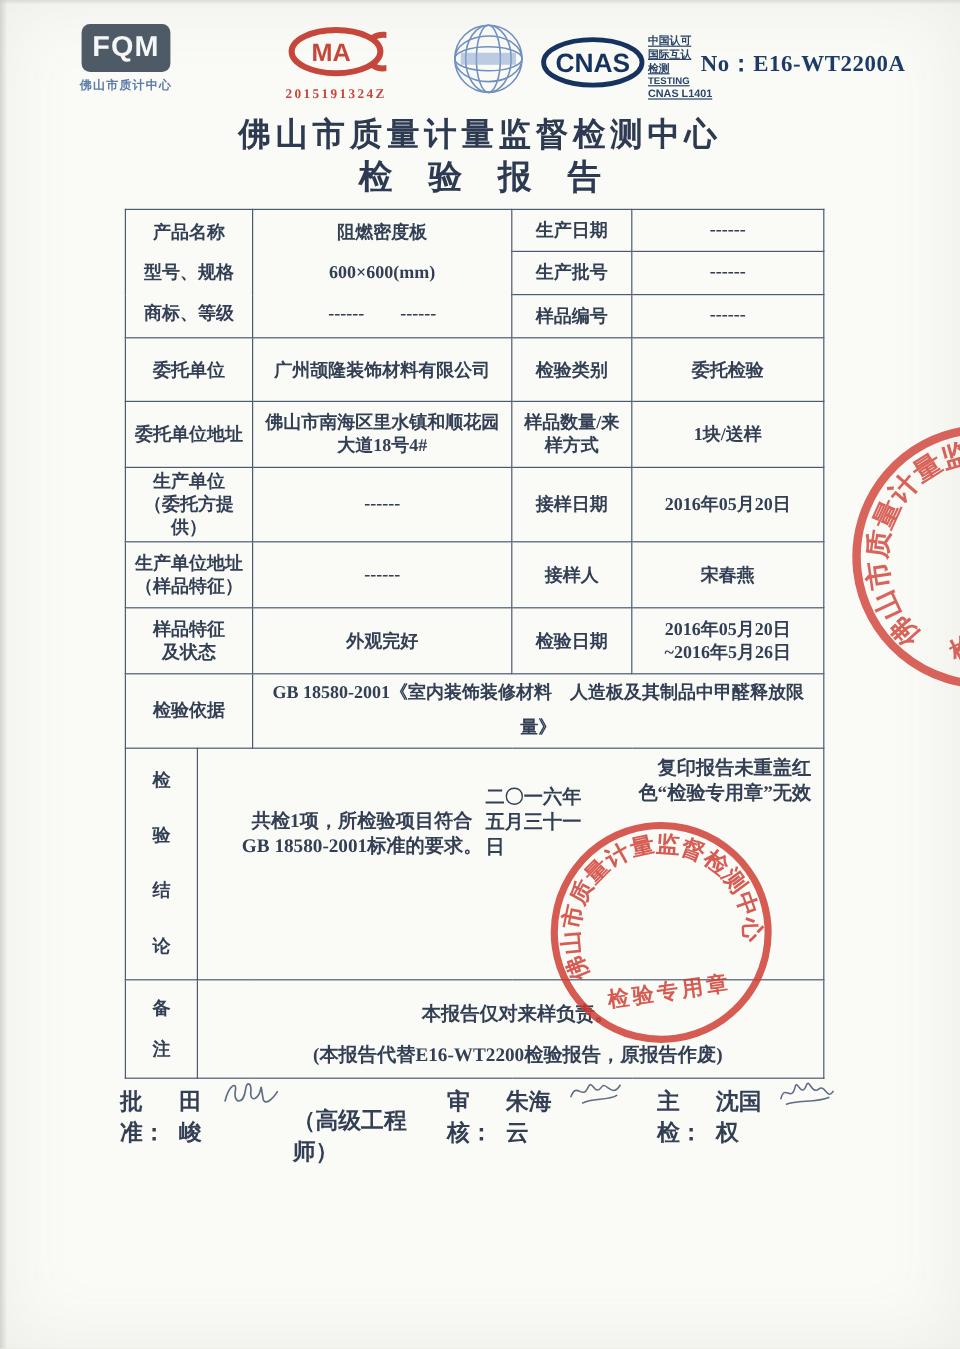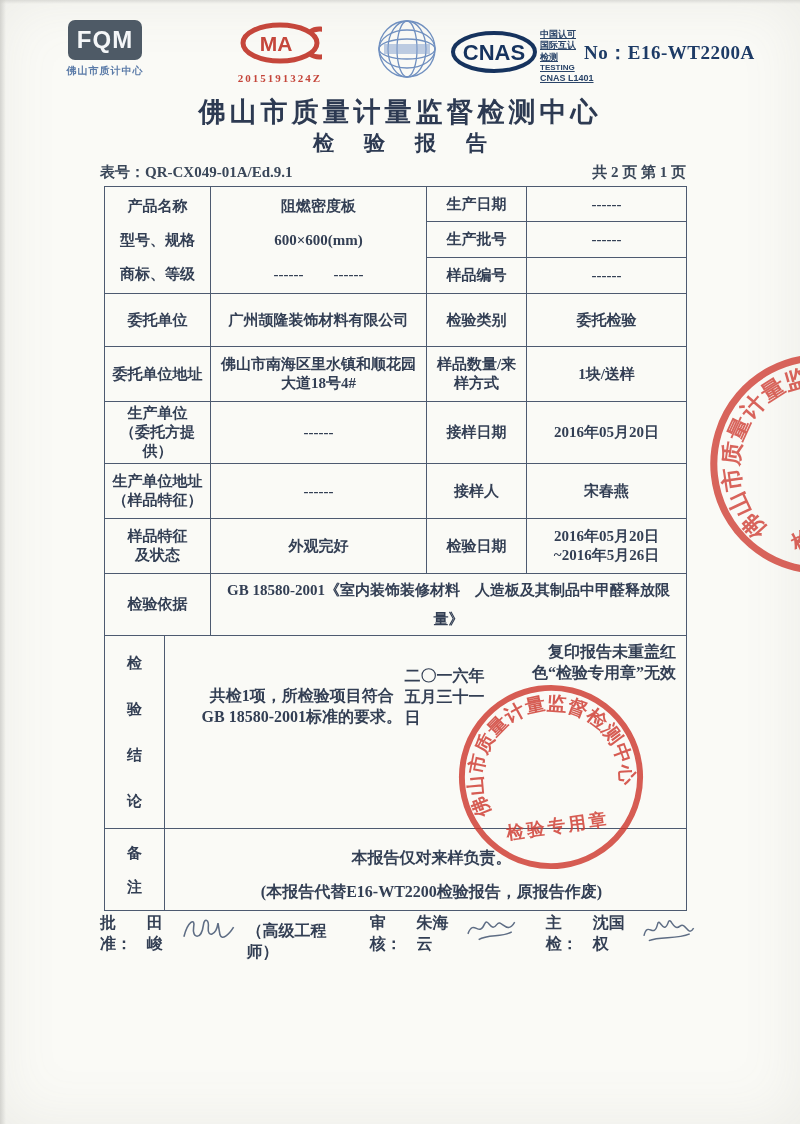--- a/index.html
+++ b/index.html
@@ -27,49 +27,49 @@
   .cert-no-sm { font-size:7px; letter-spacing:0; font-weight:bold; margin-top:3px; }
   .globe-box { left:376px; top:18px; }
   .cnas-box { left:450px; top:30px; }
   .cnas-text { left:540px; top:29px; font-size:9px; line-height:1.25; color:#2a4468; font-weight:bold;
                font-family:"Liberation Sans",sans-serif;text-decoration:underline; }
   .cnas-text .en { font-size:8px; }
   .report-no { left:584px; top:40px; font-size:19px; font-weight:bold; color:#1d3b66; letter-spacing:.5px; }
 
   .title-org { left:0; top:94px; width:800px; text-align:center; font-size:27px; font-weight:bold;
                letter-spacing:4px; color:#2d3a52; }
-  .title-doc { left:0; top:129px; width:800px; text-align:center; font-size:21px; font-weight:bold;
+  .title-doc { left:0; top:129px; width:800px; text-align:center; font-size:28px; font-weight:bold;
                letter-spacing:30px; text-indent:30px; color:#2d3a52; }
 
   .meta-row { left:100px; top:163px; width:586px; display:flex; justify-content:space-between;
               font-size:15px; font-weight:bold; color:#3a4759; }
 
   
-  table.main { position:absolute; left:104px; top:186px; width:582px; border-collapse:collapse;
+  table.main { position:absolute; left:104px; top:174px; width:582px; border-collapse:collapse;
                table-layout:fixed; }
   table.main td { border:1.6px solid #4d5a70; font-size:15px; font-weight:600; color:#333f54;
                   text-align:center; vertical-align:middle; padding:2px 4px; }
   td.v { font-size:16px; }
   td.left { text-align:left; padding-left:10px; }
   td.prod-lbl { line-height:34px; }
   td.prod-val { line-height:34px; font-size:16px; }
   td.basis-val { text-align:left; padding-left:12px; line-height:1.9; font-size:16px; }
   td.vert { font-size:16px; vertical-align:middle; }
   td.concl-cell, td.remark-cell { text-align:left; vertical-align:top; padding:0; }
   .concl-inner { display:flex; height:188px; font-size:16px; }
   .concl-text { padding:48px 0 0 30px; }
   .concl-date { text-align:left; padding-right:32px; margin-top:28px; }
   .concl-note { text-align:right; padding-right:6px; margin-top:4px; margin-bottom:12px; }
   .remark-inner { padding:10px 0 0 12px; line-height:2.1; font-size:16px; }
   .vlabel { line-height:46px; padding-top:4px; }
   .vlabel2 { line-height:34px; padding-top:4px; }
 
   
-  .sign-row { left:100px; top:905px; width:600px; display:flex; align-items:center;
-              font-size:16px; font-weight:bold; color:#333f54; }
+  .sign-row { left:100px; top:905px; width:600px; display:flex; 
+              font-size:19px; font-weight:bold; color:#333f54; }
   .sig-svg { margin:-10px 4px 0 2px; }
   .sig-title { margin:16px 14px 0 6px;font-family:Liberation Mono, monospace; }
 
   
   .stamp { position:absolute; pointer-events:none; opacity:.82; }
   .stamp-main { left:452px; top:678px; transform:rotate(-8deg); }
   .stamp-edge { left:702px; top:346px; transform:rotate(-28deg); opacity:.78; }
 </style>
 </head>
 <body>
@@ -117,24 +117,20 @@
     <div>检测</div>
     <div class="en">TESTING</div>
     <div>CNAS L1401</div>
   </div>
 
   <div class="abs report-no">No：E16-WT2200A</div>
 
   <div class="abs title-org">佛山市质量计量监督检测中心</div>
   <div class="abs title-doc">检验报告</div>
 
-  <div class="abs meta-row">
-    <span>表号：QR-CX049-01A/Ed.9.1</span>
-    <span>共 2  页  第 1  页</span>
-  </div>
 
   <table class="main">
     <colgroup>
         <col style="width:60px">
         <col style="width:46px">
         <col style="width:216px">
         <col style="width:100px">
         <col style="width:160px">
       </colgroup>
     <tbody>

